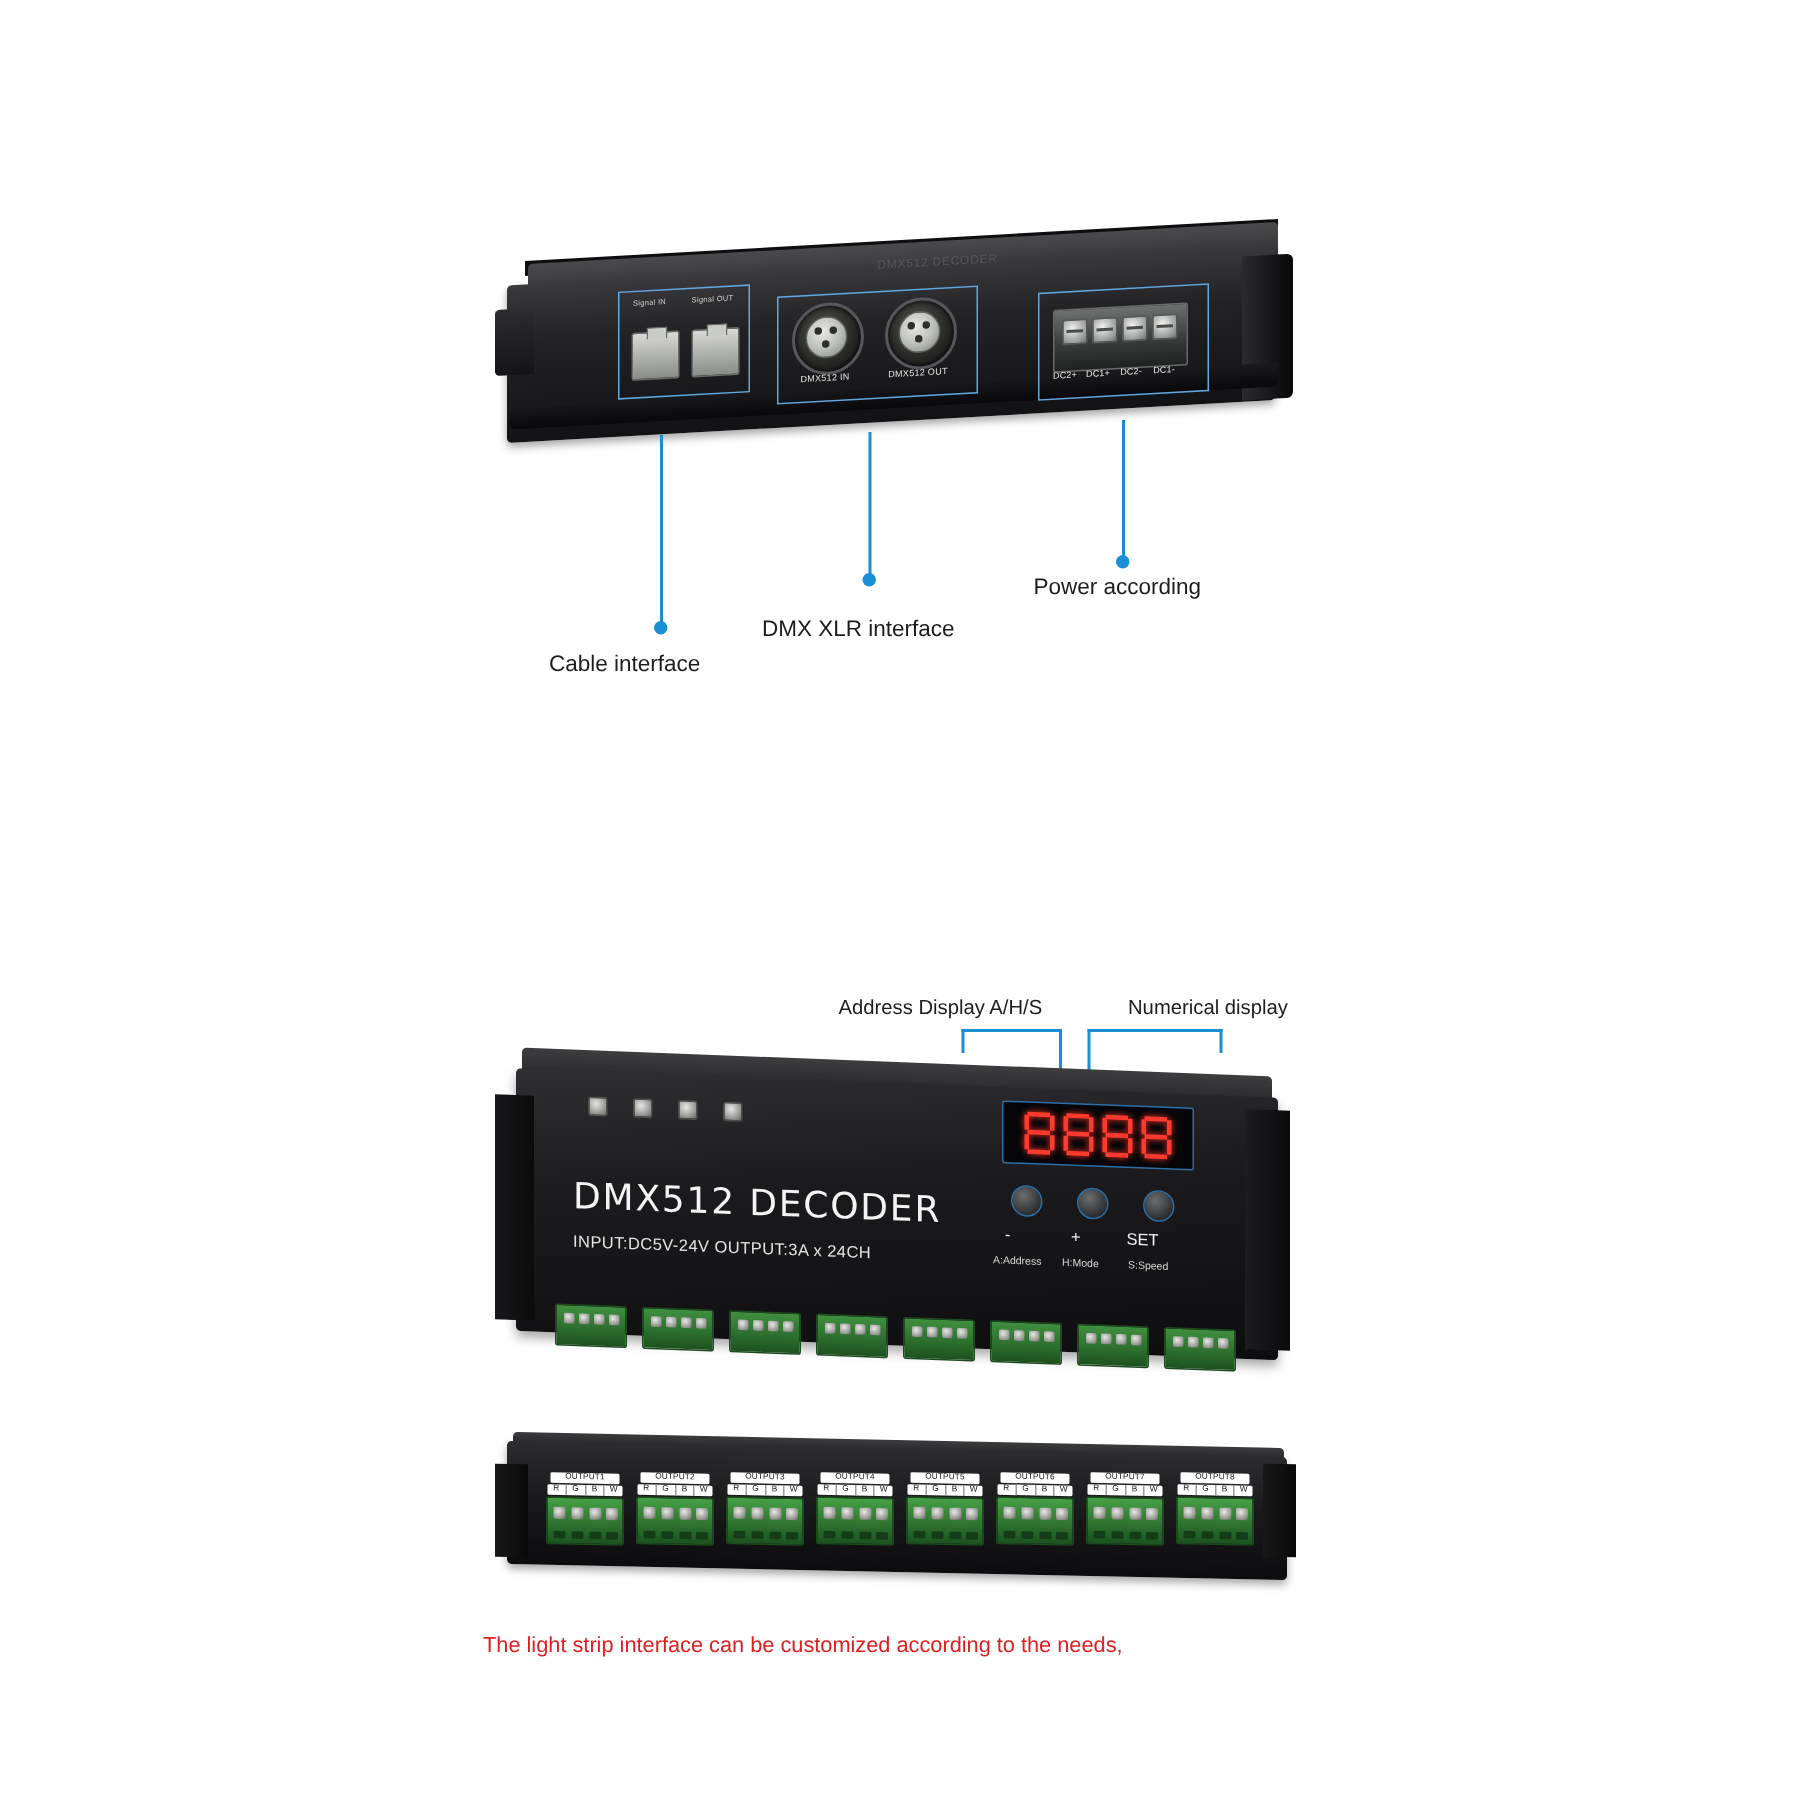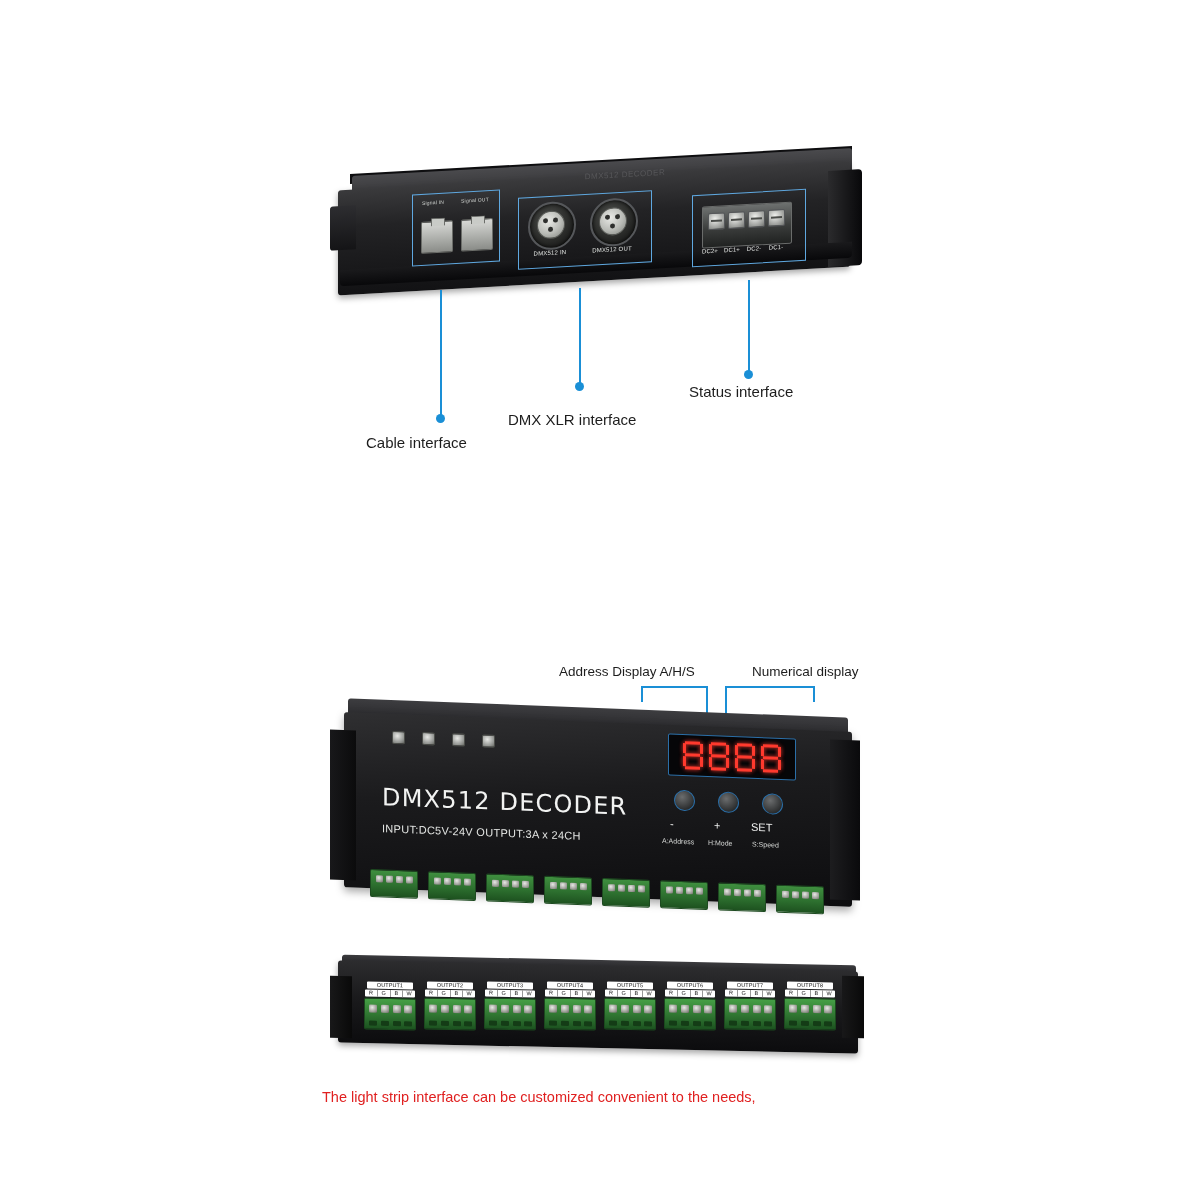--- a/index.html
+++ b/index.html
@@ -544,21 +544,21 @@
   <div class="callout-line" style="left:440px;top:290px;width:2px;height:130px;"></div>
   <div class="callout-dot" style="left:436px;top:414px;"></div>
   <div class="callout-label" style="left:366px;top:434px;">Cable interface</div>
 
   <div class="callout-line" style="left:579px;top:288px;width:2px;height:100px;"></div>
   <div class="callout-dot" style="left:575px;top:382px;"></div>
   <div class="callout-label" style="left:508px;top:411px;">DMX XLR interface</div>
 
   <div class="callout-line" style="left:748px;top:280px;width:2px;height:96px;"></div>
   <div class="callout-dot" style="left:744px;top:370px;"></div>
-  <div class="callout-label" style="left:689px;top:383px;">Status interface</div>
+  <div class="callout-label" style="left:689px;top:383px;">Power according</div>
 
 
   <div class="callout-label" style="left:559px;top:664px;font-size:13.5px;color:#1d1d1d;">Address Display A/H/S</div>
   <div class="callout-line" style="left:641px;top:686px;width:66px;height:1.6px;"></div>
   <div class="callout-line" style="left:641px;top:686px;width:1.6px;height:16px;"></div>
   <div class="callout-line" style="left:706px;top:686px;width:1.6px;height:64px;"></div>
 
   <div class="callout-label" style="left:752px;top:664px;font-size:13.5px;color:#1d1d1d;">Numerical display</div>
   <div class="callout-line" style="left:725px;top:686px;width:90px;height:1.6px;"></div>
   <div class="callout-line" style="left:725px;top:686px;width:1.6px;height:58px;"></div>
@@ -850,16 +850,16 @@
           <i style="left:39px;"></i>
         <u style="left:4px;"></u>
           <u style="left:16px;"></u>
           <u style="left:28px;"></u>
           <u style="left:39px;"></u>
       </div>
     </div>
   </div>
 
   <div class="red-note">
-    <div>The light strip interface can be customized convenient to the needs,</div>
+    <div>The light strip interface can be customized according to the needs,</div>
   </div>
 
 </div>
 
 </body></html>

